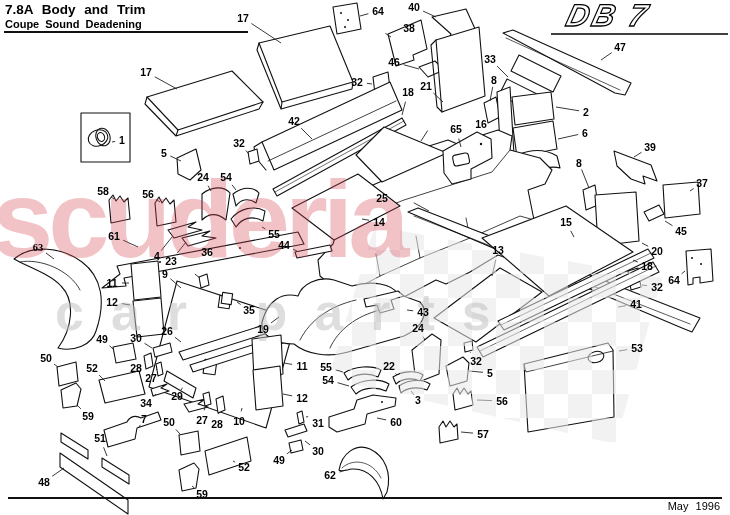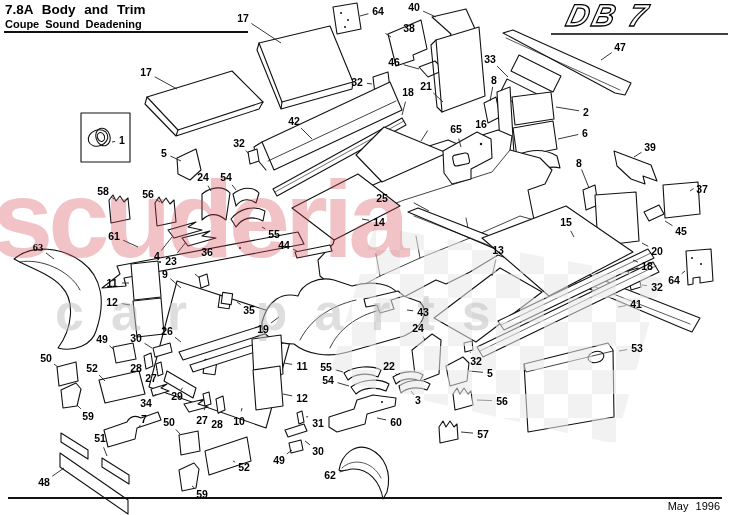--- a/index.html
+++ b/index.html
@@ -316,21 +316,21 @@
       <div class="part-label" style="left: 377px; top: 28px; margin-left: 32px;">38</div>
       <div class="part-label" style="left: 394px; top: 62px;">46</div>
       <div class="part-label" style="left: 357px; top: 82px;">32</div>
       <div class="part-label" style="left: 426px; top: 86px;">21</div>
       <div class="part-label" style="left: 490px; top: 59px;">33</div>
       <div class="part-label" style="left: 494px; top: 80px;">8</div>
       <div class="part-label" style="left: 620px; top: 47px;">47</div>
       <div class="part-label" style="left: 586px; top: 112px;">2</div>
       <div class="part-label" style="left: 585px; top: 133px;">6</div>
       <div class="part-label" style="left: 650px; top: 147px;">39</div>
-      <div class="part-label" style="left: 702px; top: 189px; text-align: center;">37</div>
+      <div class="part-label" style="left: 702px; top: 183px; text-align: center;">37</div>
       <div class="part-label" style="left: 579px; top: 163px;">8</div>
       <div class="part-label" style="left: 146px; top: 72px;">17</div>
       <div class="part-label" style="left: 122px; top: 140px;">1</div>
       <div class="part-label" style="left: 239px; top: 143px;">32</div>
       <div class="part-label" style="left: 164px; top: 153px;">5</div>
       <div class="part-label" style="left: 294px; top: 121px;">42</div>
       <div class="part-label" style="left: 408px; top: 92px;">18</div>
       <div class="part-label" style="left: 433px; top: 124px; margin-left: 48px;">16</div>
       <div class="part-label" style="left: 456px; top: 129px;">65</div>
       <div class="part-label" style="left: 203px; top: 177px;">24</div>

